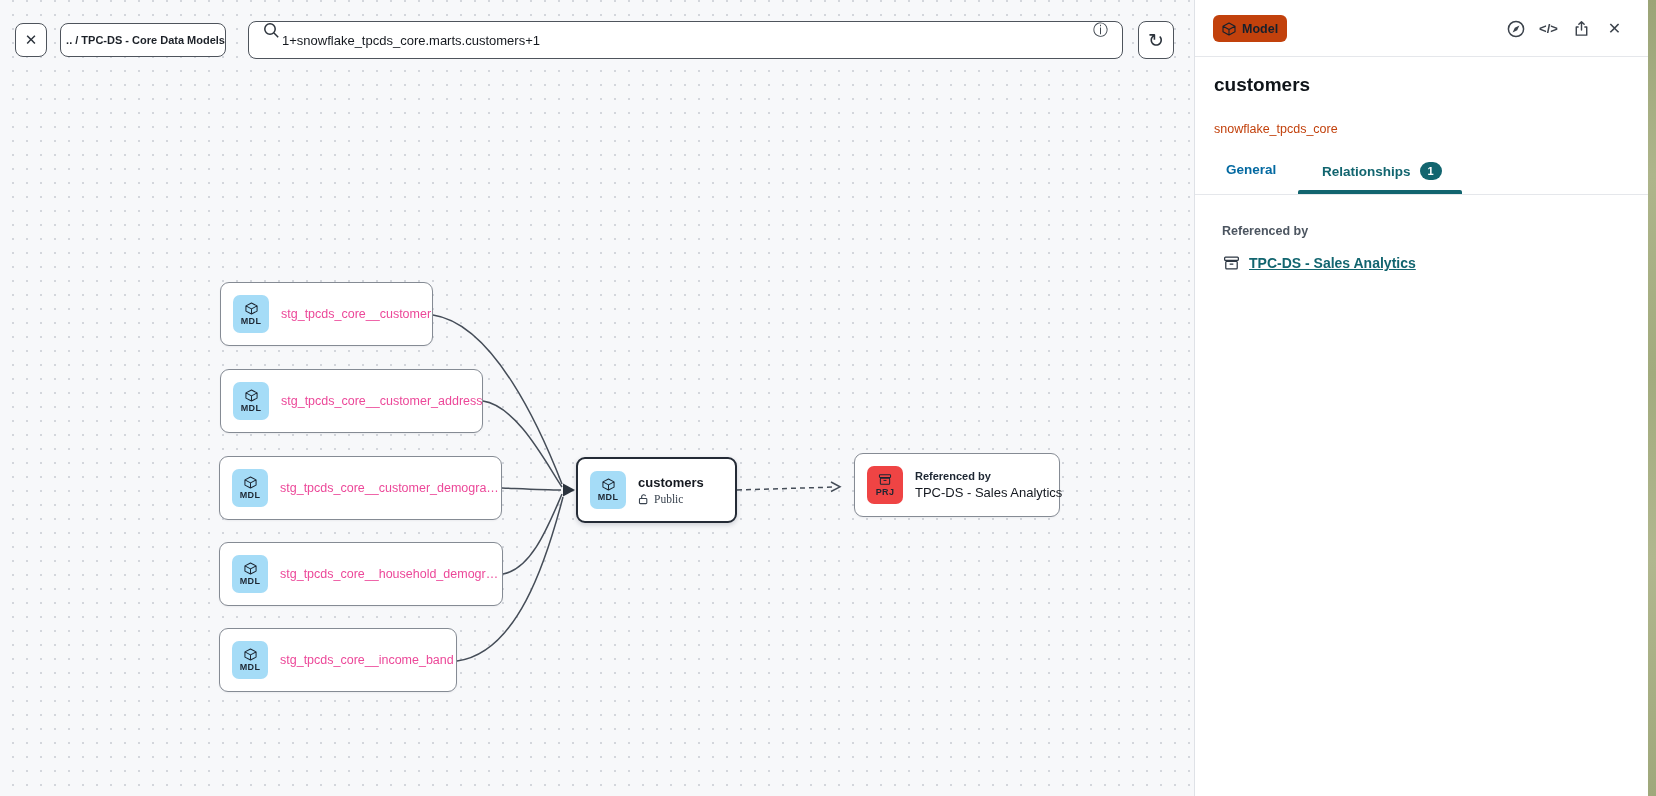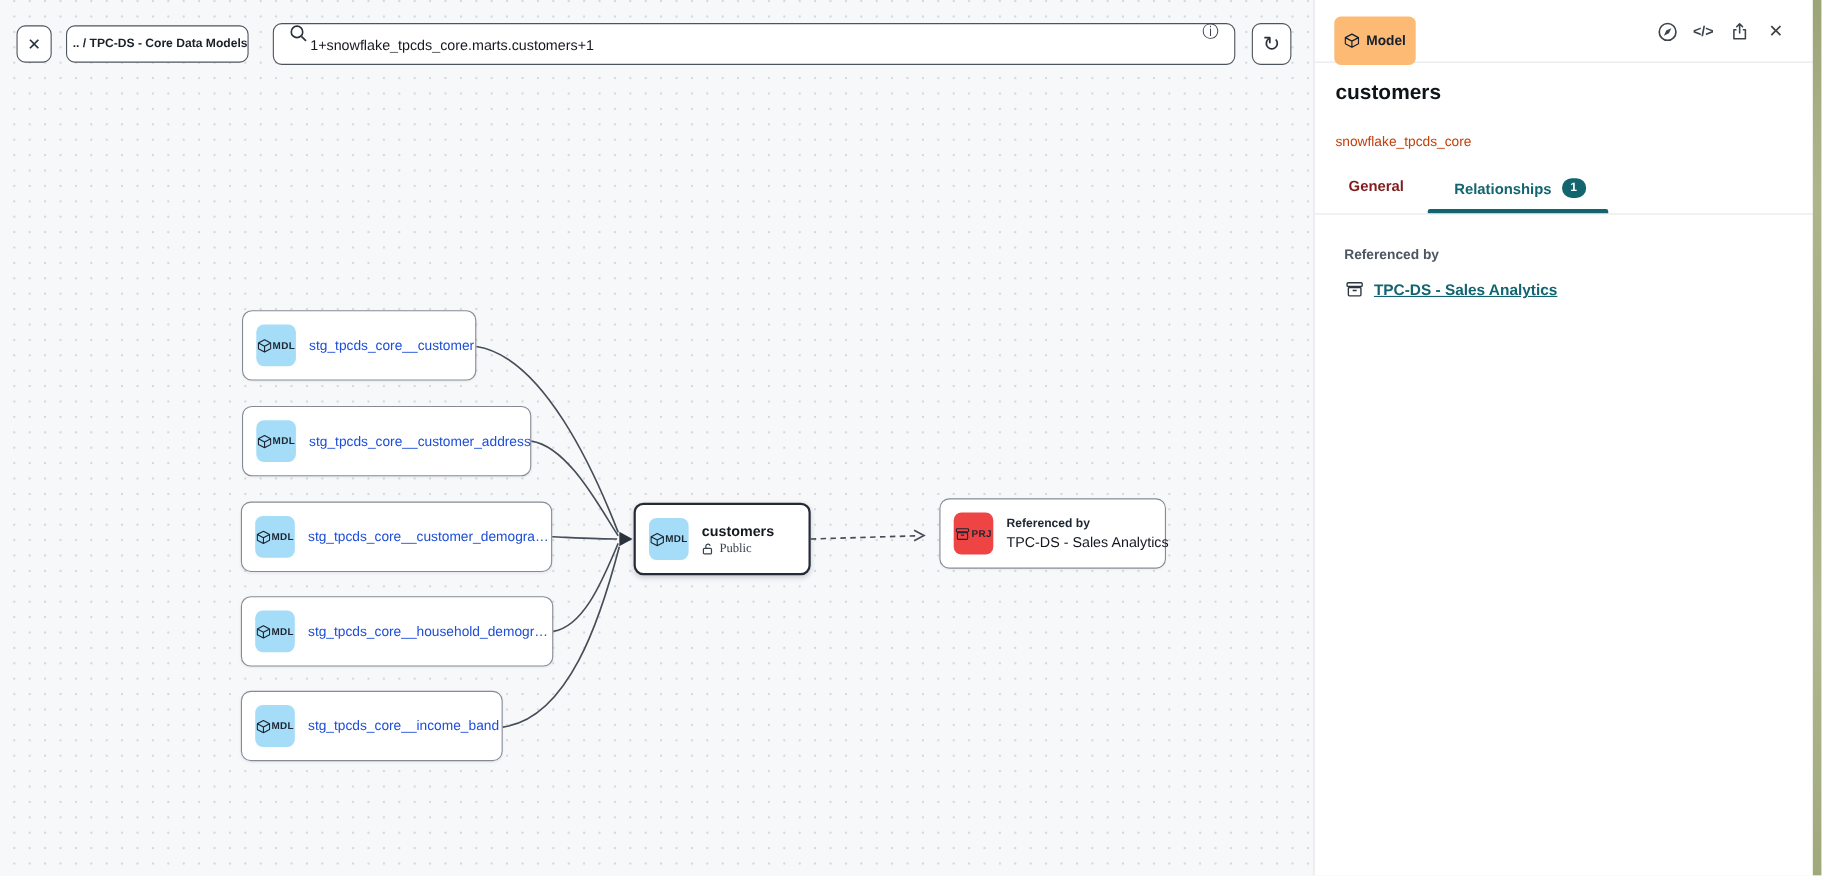--- a/index.html
+++ b/index.html
@@ -22,47 +22,47 @@
   .searchbox input { flex:1; border:none; outline:none; font-family:"Liberation Sans",sans-serif;
     font-size:13px; color:#15191f; background:transparent; }
   .info-glyph { font-size:15px; color:#3c434c; line-height:1; }
   .btn-refresh { left:1138px; top:21px; width:36px; height:38px; font-size:19px; color:#2b323b; }
 
   
   .node { position:absolute; background:#fff; border:1px solid #858b94; border-radius:9px;
     display:flex; align-items:center; padding-left:12px; gap:12px; cursor:pointer;
     box-shadow:0 1px 2px rgba(20,26,34,.05); }
   .node-selected { border:2px solid #242b36; box-shadow:0 2px 5px rgba(15,23,42,.18); }
-  .nbadge { width:36px; height:38px; border-radius:7px; display:flex; flex-direction:row;
+  .nbadge { width:36px; height:38px; border-radius:7px; display:flex; flex-direction:column;
     align-items:center; justify-content:center; gap:1px; flex:none; }
   .nbadge.mdl { background:#a5dcf7; }
   .nbadge.prj { background:#ef4444; }
   .nbadge span { font-size:9px; font-weight:700; letter-spacing:.3px; color:#1d2632; }
-  .nlabel { font-size:12.5px; color:#1d4ed8; white-space:nowrap; }
+  .nlabel { font-size:12.5px; color:#ec4899; white-space:nowrap; }
   .ncol { display:flex; flex-direction:column; gap:3px; }
   .ntitle { font-size:13px; font-weight:700; color:#14181f; white-space:nowrap; }
   .nsub { display:flex; align-items:center; gap:5px; font-size:11.5px; color:#39434f;font-family:Liberation Serif, serif; }
   .nkicker { font-size:11px; font-weight:700; color:#1d2632; }
   .ntitle2 { font-size:13px; font-weight:500; color:#14181f; white-space:nowrap; }
 
   .edges { position:absolute; left:0; top:0; width:1194px; height:796px; pointer-events:none; }
 
   
   .panel { position:absolute; left:1194px; top:0; width:454px; height:796px; background:#fff;
     border-left:1px solid #dfe2e7; }
   .panel-header { position:absolute; left:0; top:0; width:100%; height:57px; border-bottom:1px solid #e5e7eb; }
-  .type-badge { position:absolute; left:18px; top:15px; height:44px; padding:0 9px; background:#fdba74;
+  .type-badge { position:absolute; left:18px; top:15px; height:27px; padding:0 9px; background:#c2410c;
     border-radius:6px; display:flex; align-items:center; gap:6px; font-size:12.5px; font-weight:700; color:#16202c; }
   .hicons { position:absolute; right:23px; top:18px; display:flex; gap:12px; }
   .hicon { width:21px; height:21px; display:flex; align-items:center; justify-content:center;
     color:#3c434c; cursor:pointer; font-size:13px; font-weight:700; }
   .panel-title { position:absolute; left:19px; top:74px; font-size:19px; font-weight:700; color:#0f1419; }
   .panel-sub { position:absolute; left:19px; top:122px; font-size:12.5px; color:#c2410c; }
   .tab { position:absolute; top:162px; font-size:13.5px; font-weight:600; cursor:pointer; }
-  .tab-general { left:31px; color:#7f1d1d; }
+  .tab-general { left:31px; color:#0369a1; }
   .tab-rel { left:127px; color:#12656f; display:flex; align-items:center; gap:9px; }
   .tab-count { min-width:22px; height:18px; padding:0 6px; background:#12656f; color:#fff; border-radius:10px;
     font-size:11px; font-weight:700; display:flex; align-items:center; justify-content:center; }
   .tab-underline { position:absolute; left:103px; top:190px; width:164px; height:4px; background:#12656f; border-radius:2px 2px 0 0; }
   .tab-divider { position:absolute; left:0; top:194px; width:100%; height:1px; background:#e5e7eb; }
   .ref-label { position:absolute; left:27px; top:224px; font-size:12.5px; font-weight:700; color:#4c5560; }
   .ref-link-row { position:absolute; left:28px; top:255px; display:flex; align-items:center; gap:9px; cursor:pointer; }
   .ref-link { font-size:14px; font-weight:600; color:#12656f; text-decoration:underline; }
 
   

